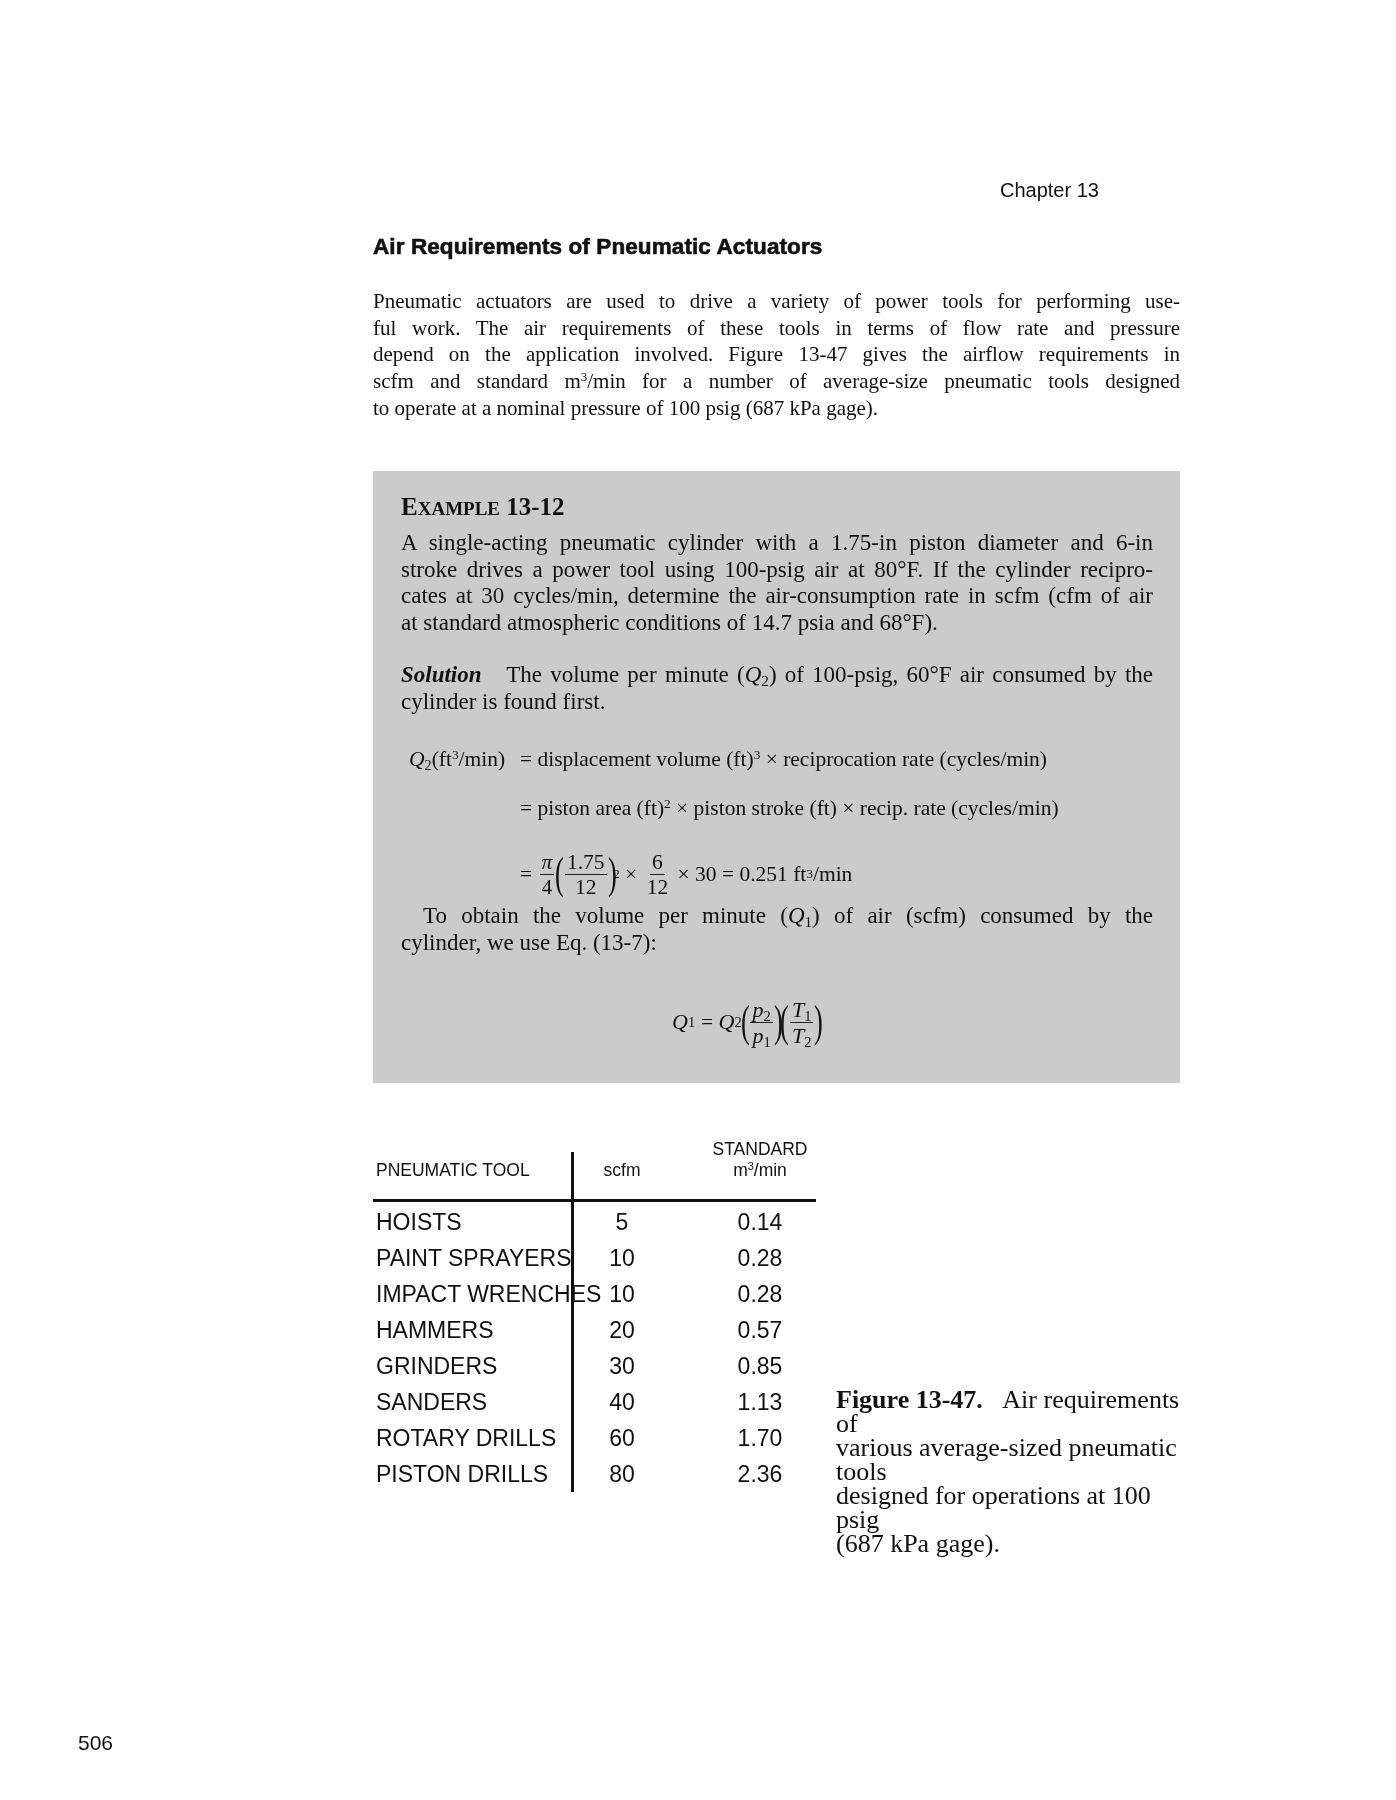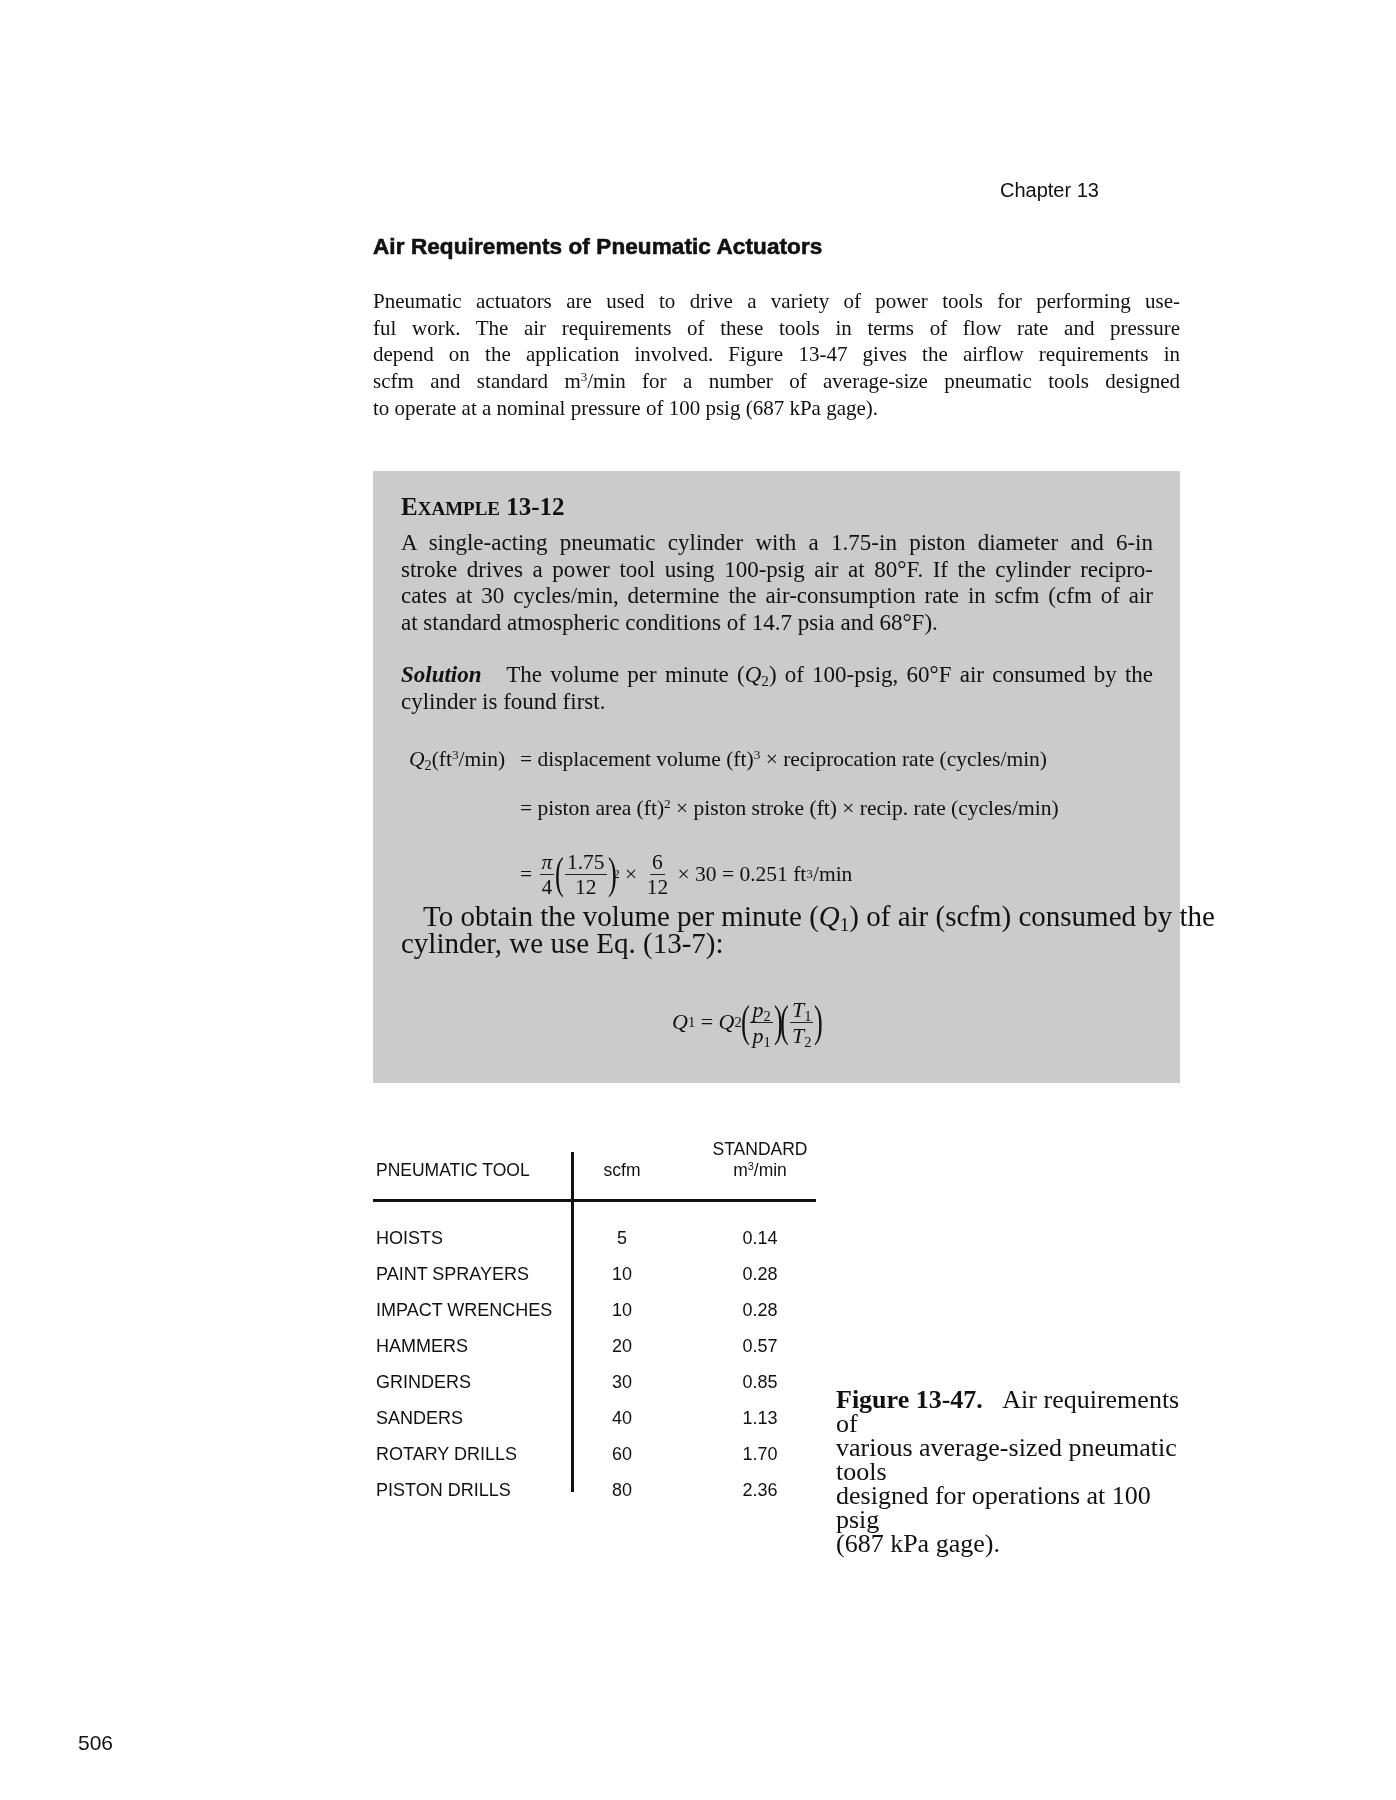--- a/index.html
+++ b/index.html
@@ -28,31 +28,31 @@
   #eq1-rhs { left: 520px; top: 746px; }
   #eq2 { left: 520px; top: 795px; }
   #eq3 { left: 520px; top: 846px; height: 56px; display: flex; align-items: center; }
   .frac { display: inline-flex; flex-direction: column; align-items: center; vertical-align: middle; margin: 0 2px; }
   .frac .num { border-bottom: 1.3px solid #222; padding: 0 2px; line-height: 24px; }
   .frac .den { line-height: 24px; padding: 0 2px; }
   .paren { font-size: 44px; line-height: 44px; font-weight: 100; transform: scaleX(0.6); display: inline-block; margin: 0 -4px; }
   .it { font-style: italic; }
   .sup2 { font-size: 13px; vertical-align: 22px; margin-left: -2px; }
 
-  #obtain-para { left: 401px; top: 903px; width: 752px; font-size: 29px; line-height: 26.7px; }
+  #obtain-para { left: 401px; top: 903px; width: 752px; font-size: 23px; line-height: 26.7px; }
   #eq4 { left: 672px; top: 990px; height: 64px; display: flex; align-items: center; font-size: 22px; }
   #eq4 .frac .num, #eq4 .frac .den { line-height: 25px; }
   .th { font-size: 17.5px; line-height: 21px; }
   #th-tool { left: 376px; top: 1160px; }
   #th-scfm { left: 582px; width: 80px; top: 1160px; text-align: center; }
   #th-std { left: 700px; width: 120px; top: 1139px; text-align: center; }
   #vline { left: 571px; top: 1152px; width: 2.5px; height: 340px; background: #111; }
   #hline { left: 373px; top: 1199px; width: 443px; height: 2.5px; background: #111; }
   .row { position: absolute; left: 0; width: 900px; height: 36px; }
-  .cell { position: absolute; font-size: 18px; line-height: 21px; margin-top: 16px; }
+  .cell { position: absolute; font-size: 23px; line-height: 21px; }
   .c-tool { left: 376px; }
   .c-scfm { left: 582px; width: 80px; text-align: center; }
   .c-std { left: 700px; width: 120px; text-align: center; }
 
   #caption { left: 836px; top: 1388px; width: 345px; font-size: 26px; line-height: 24px; }
   #caption b { font-weight: bold; }
 
   #page-number { left: 78px; top: 1731px; font-size: 21px; line-height: 24px; }
 </style>
 </head>

